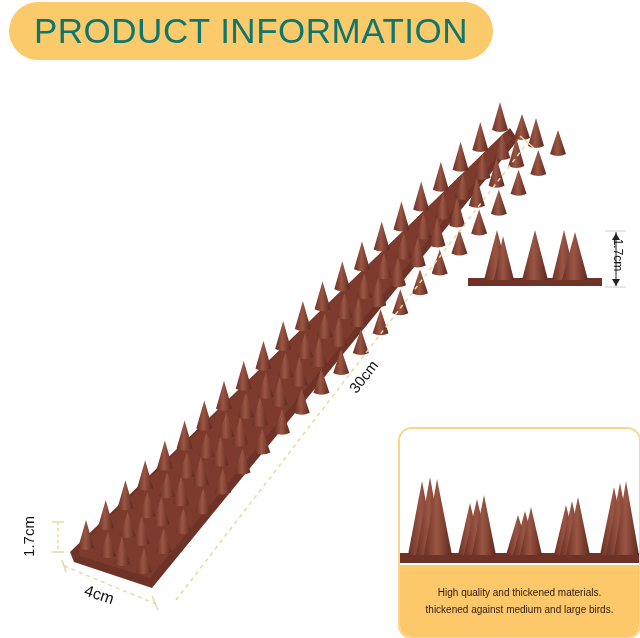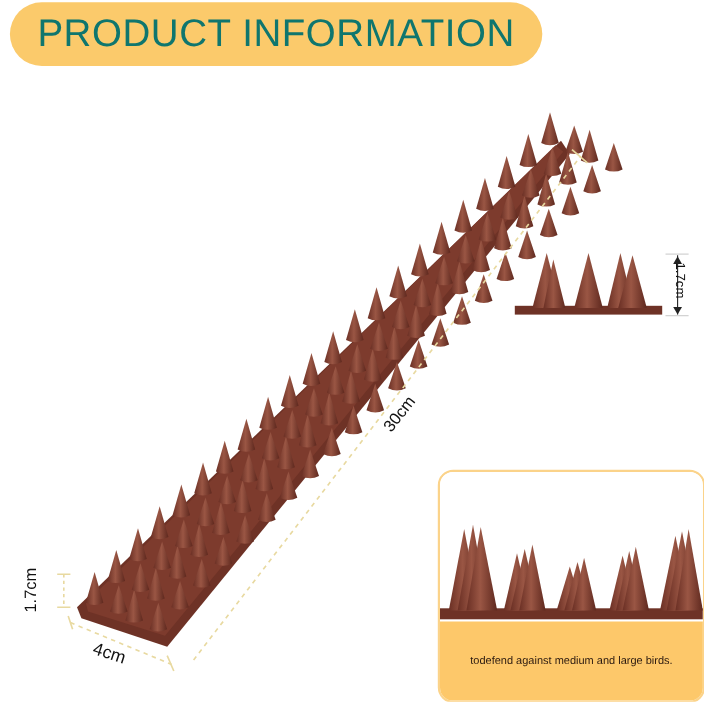--- a/index.html
+++ b/index.html
@@ -187,15 +187,16 @@
       <path d="M131,78 L120,126 L142,126 Z" fill="url(#sp2)"></path>
       <path d="M166,76 L154,126 L178,126 Z" fill="url(#sp2)"></path>
       <path d="M172,72 L160,126 L184,126 Z" fill="url(#sp2)"></path>
       <path d="M178,68 L166,126 L190,126 Z" fill="url(#sp2)"></path>
       <path d="M214,58 L200,126 L228,126 Z" fill="url(#sp2)"></path>
       <path d="M220,54 L206,126 L234,126 Z" fill="url(#sp2)"></path>
       <path d="M226,52 L214,126 L239,126 Z" fill="url(#sp2)"></path>
     </svg>
   </div>
   <div class="caption">
-    <span>todefend against medium and large birds.</span>
+    <span>High quality and thickened materials.</span>
+    <span>thickened against medium and large birds.</span>
   </div>
 </div>
 
 </body></html>

